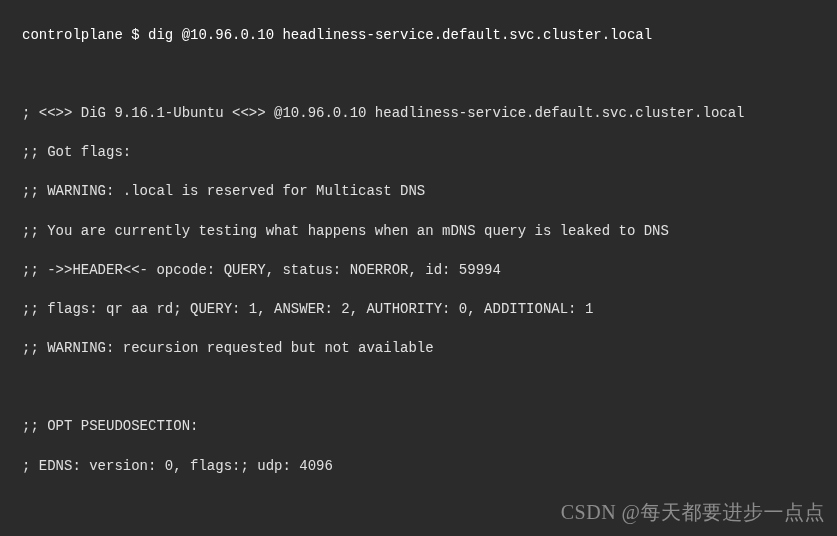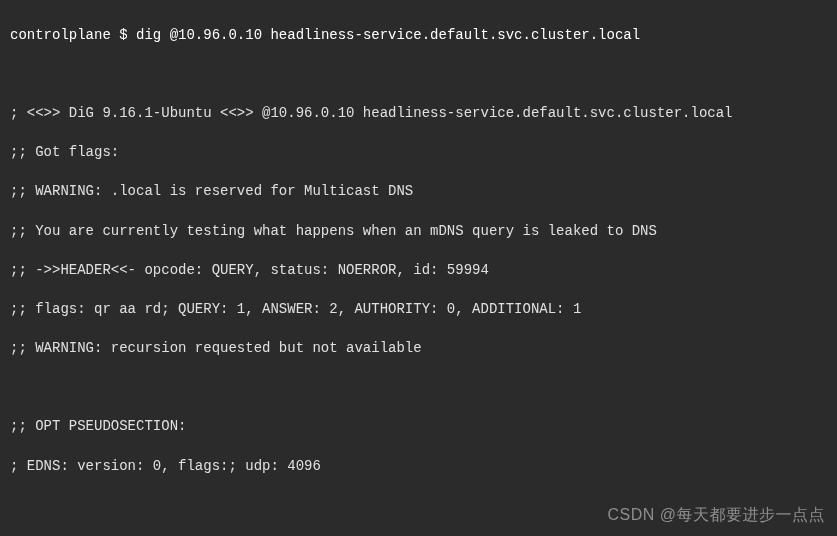--- a/index.html
+++ b/index.html
@@ -1,21 +1,21 @@
 <!DOCTYPE html>
 <html><head>
 <meta charset="utf-8">
 <style>
   html,body{margin:0;padding:0;background:#2b2b2b;color:#e0e0e0;
     font-family:Consolas,"Courier New",monospace;font-size:14px;
     line-height:1.4;-webkit-font-smoothing:none}
-  .term{padding:6px 10px;white-space:pre;position:relative;width:837px;height:536px;box-sizing:border-box;overflow:hidden}
+  .term{padding:6px 22px;white-space:pre;position:relative;width:837px;height:536px;box-sizing:border-box;overflow:hidden}
   .hdr{color:#fff}
   .line{display:block}
-  .wm{position:absolute;right:12px;bottom:10px;color:rgba(220,220,220,.55);font-family:Liberation Sans, sans-serif;font-size:16px;letter-spacing:.5px}
+  .wm{position:absolute;right:12px;bottom:10px;color:rgba(220,220,220,.55);font-family:Liberation Serif, serif;font-size:20px;letter-spacing:.5px}
 </style>
 </head>
 <body>
 
 <div class="term">
 <span class="line hdr"><span>controlplane</span> <span>$</span> <span>dig @10.96.0.10 headliness-service.default.svc.cluster.local</span></span>
 <span class="line"> </span>
 <span class="line">; &lt;&lt;&gt;&gt; DiG 9.16.1-Ubuntu &lt;&lt;&gt;&gt; @10.96.0.10 headliness-service.default.svc.cluster.local</span>
 <span class="line">;; Got flags:</span>
 <span class="line">;; WARNING: .local is reserved for Multicast DNS</span>

